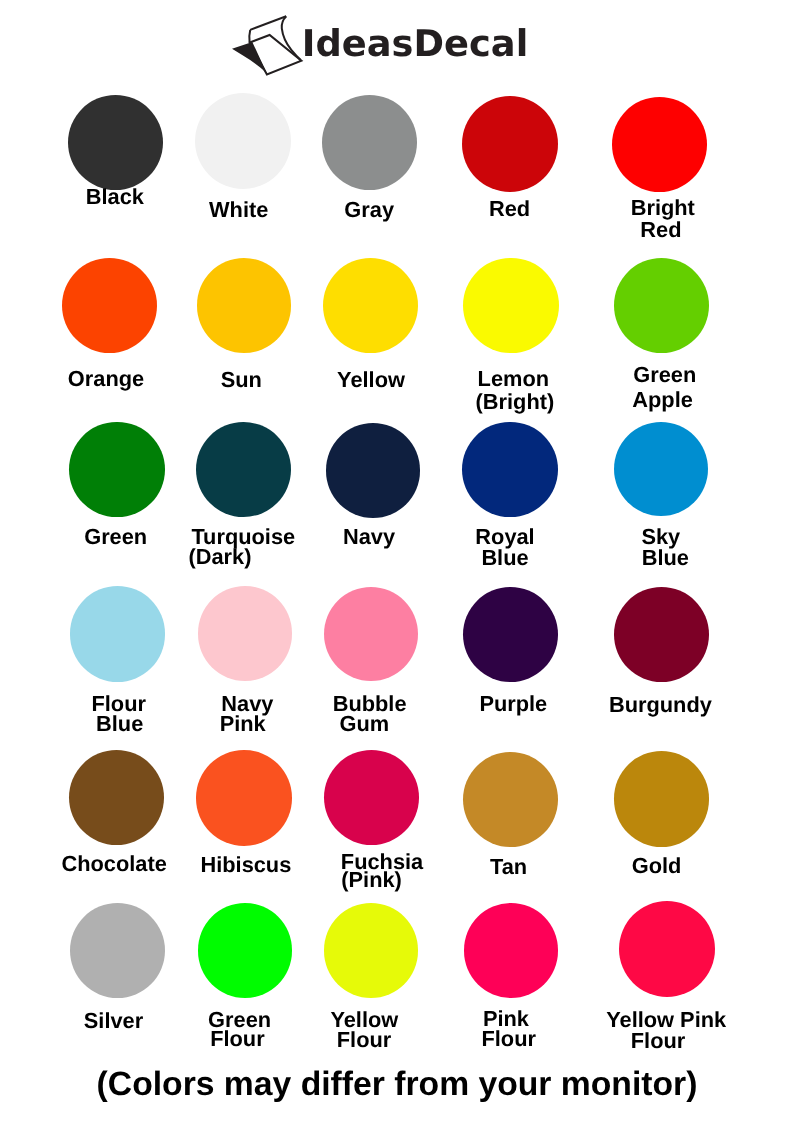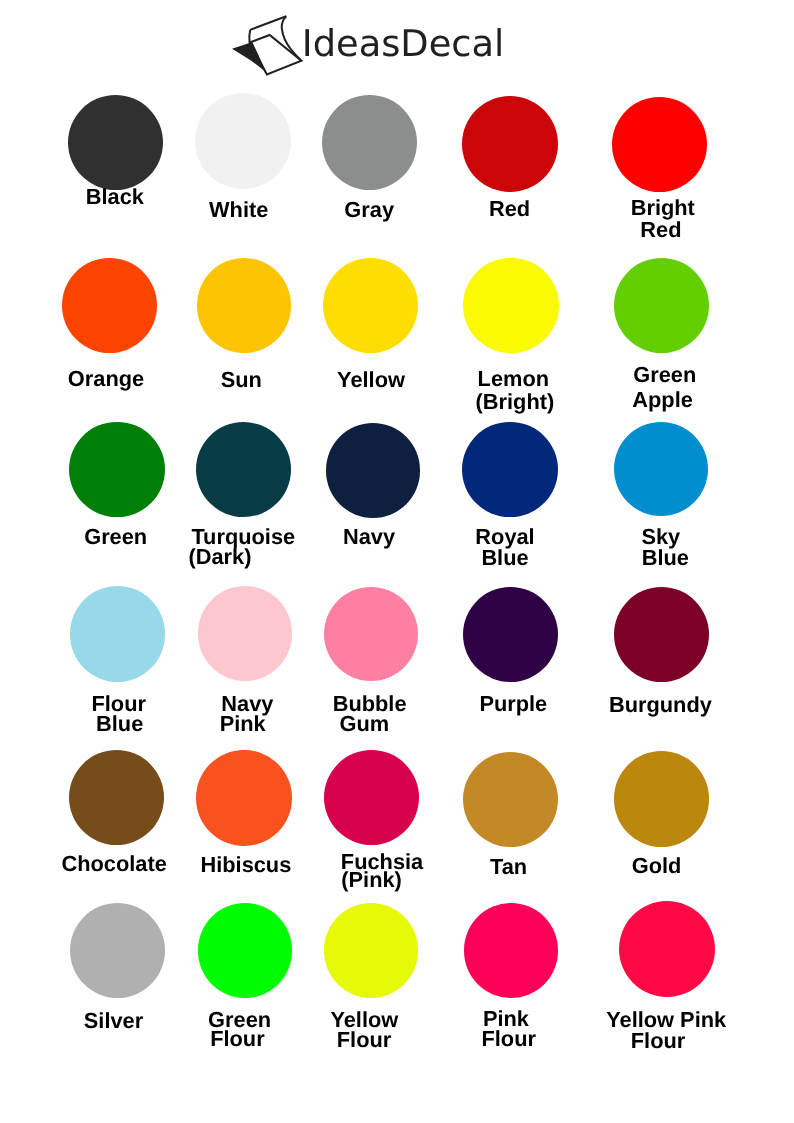--- a/index.html
+++ b/index.html
@@ -1,21 +1,21 @@
 <!DOCTYPE html>
 <html><head>
 <meta charset="utf-8">
 <title>IdeasDecal Color Chart</title>
 <style>
   html,body{margin:0;padding:0;background:#fff;}
   body{width:794px;height:1123px;font-family:"Liberation Sans",sans-serif;-webkit-font-smoothing:antialiased;text-rendering:geometricPrecision;}
   .page{position:relative;width:794px;height:1123px;overflow:hidden;background:#fff;}
   .brand{position:absolute;left:0;top:0;width:794px;height:90px;}
   .logo-mark{position:absolute;left:228px;top:12px;width:78px;height:66px;}
-  .brand-text{position:absolute;left:301.8px;top:16.4px;font-family:"DejaVu Sans",sans-serif;font-size:36.8px;line-height:56px;color:#231f20;font-weight:400;white-space:nowrap;}
+  .brand-text{position:absolute;left:301.8px;top:16.4px;font-family:"DejaVu Sans",sans-serif;font-size:36.8px;line-height:56px;color:#231f20;font-weight:700;white-space:nowrap;}
   .cell{position:absolute;left:0;top:0;}
   .sw{position:absolute;border-radius:50%;}
   .lbl{position:absolute;left:0;top:0;font-size:21.8px;font-weight:700;color:#000;}
   .lbl .ln{position:absolute;transform:translateX(-50%);white-space:nowrap;}
   .caption{position:absolute;left:0px;top:1064px;width:794px;text-align:center;font-size:33.7px;line-height:40px;font-weight:700;color:#000;white-space:nowrap;}
 .sw00{left:67.7px;top:94.6px;width:95.8px;height:95.8px}
 .l00_0{left:114.90px;top:186px;line-height:21.00px}
 .sw01{left:194.5px;top:92.8px;width:96.2px;height:96.2px}
 .l01_0{left:238.70px;top:198.60px;line-height:21.00px}
 .sw02{left:321.8px;top:95.0px;width:95.0px;height:95.0px}
@@ -297,14 +297,15 @@
       </div>
 <div class="cell">
         <div class="sw sw54" style="background-color: rgb(254, 8, 69);"></div>
         <div class="lbl">
           <span class="ln l54_0">Yellow Pink</span>
           <span class="ln l54_1">Flour</span>
         </div>
       </div>
   </div>
 
+  <div class="caption">(Colors may differ from your monitor)</div>
 
 </div>
 
 </body></html>

